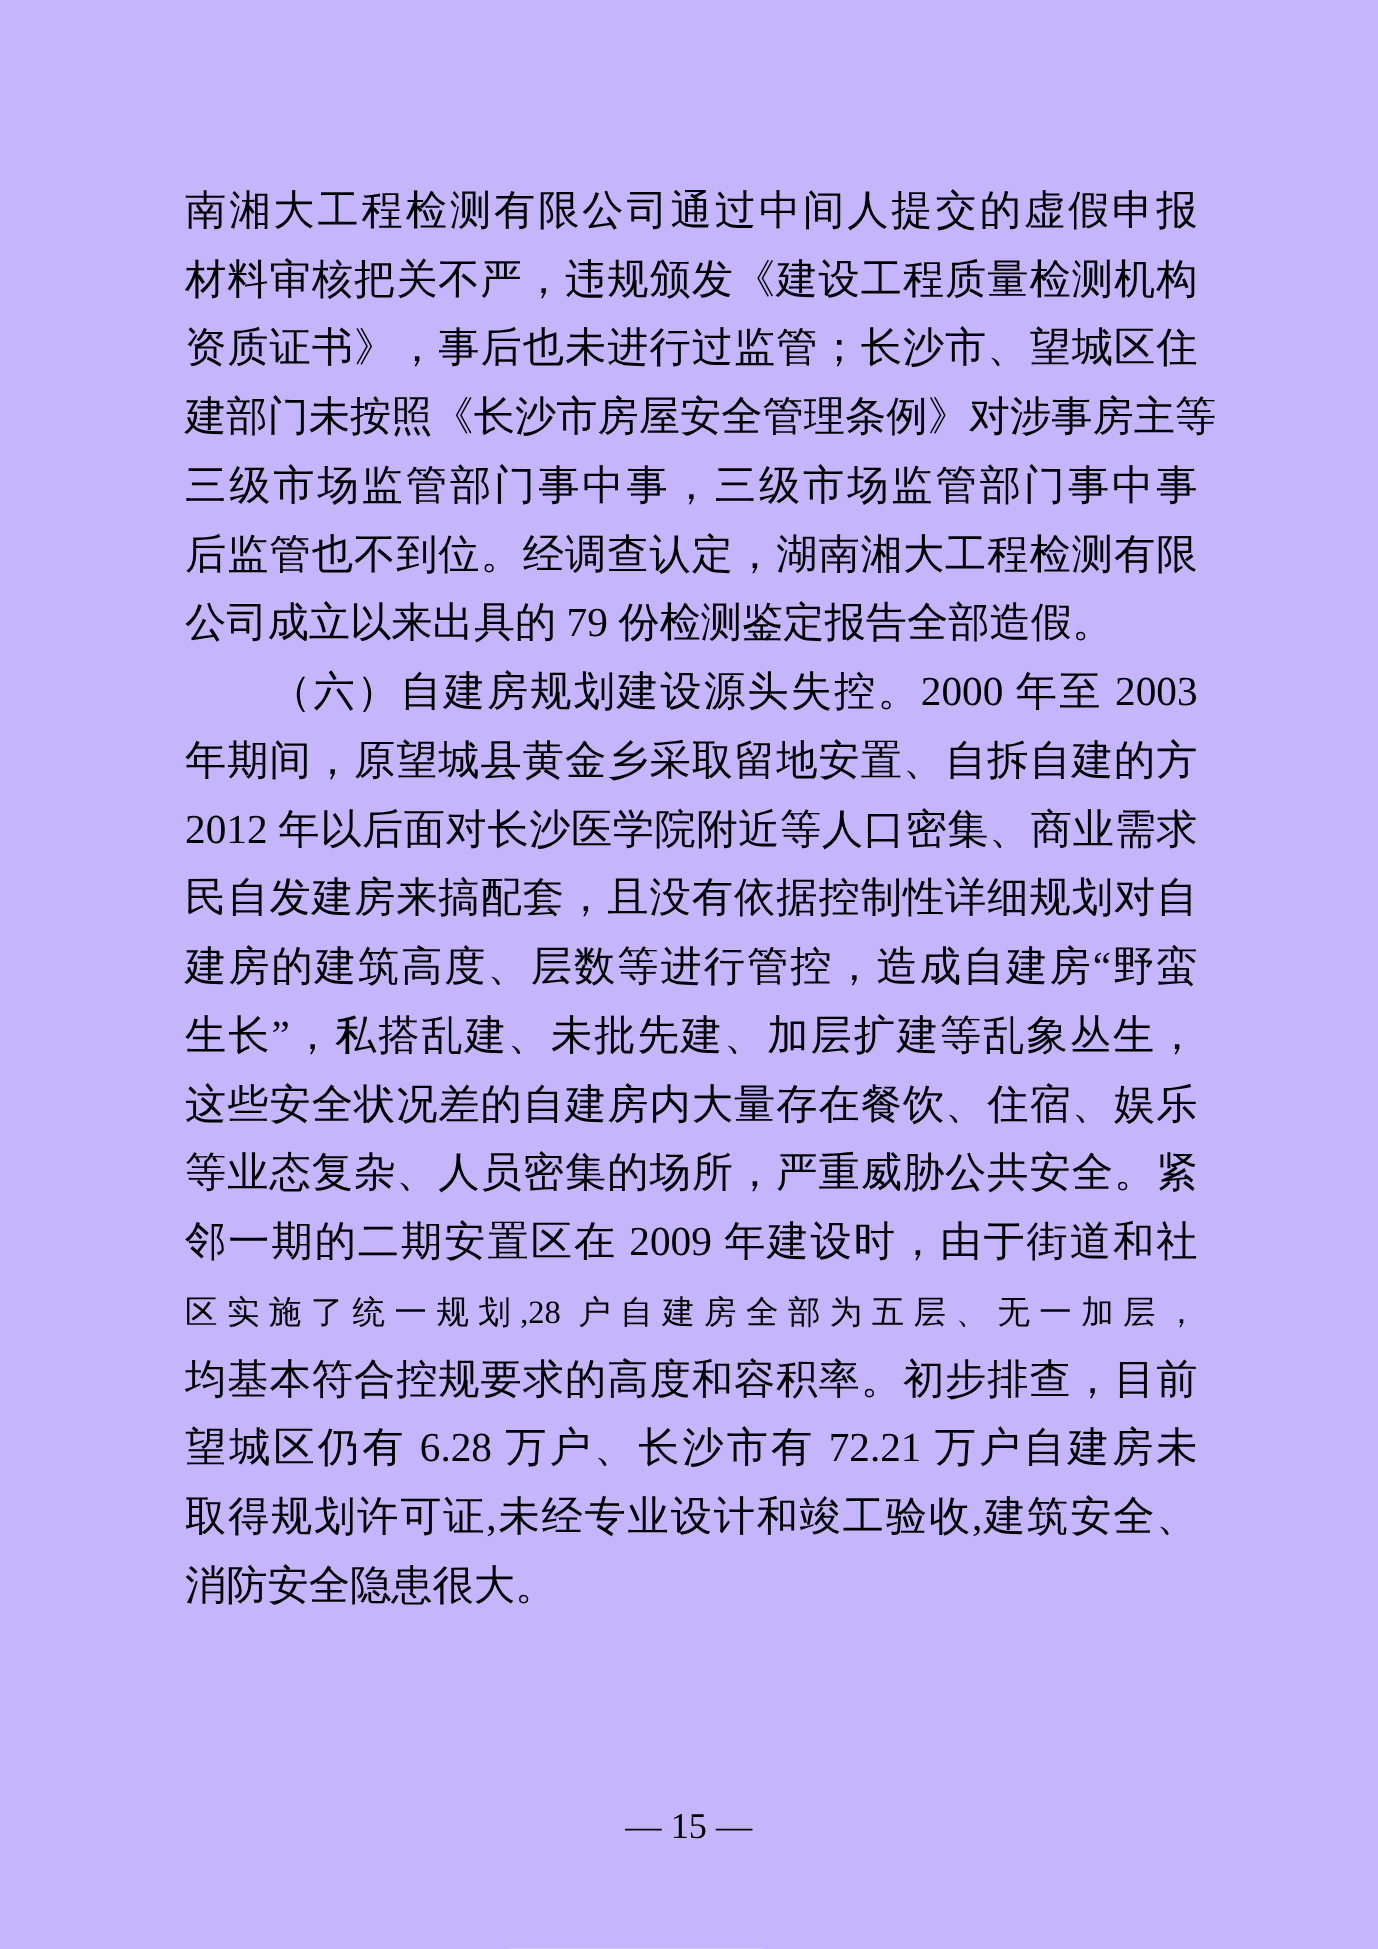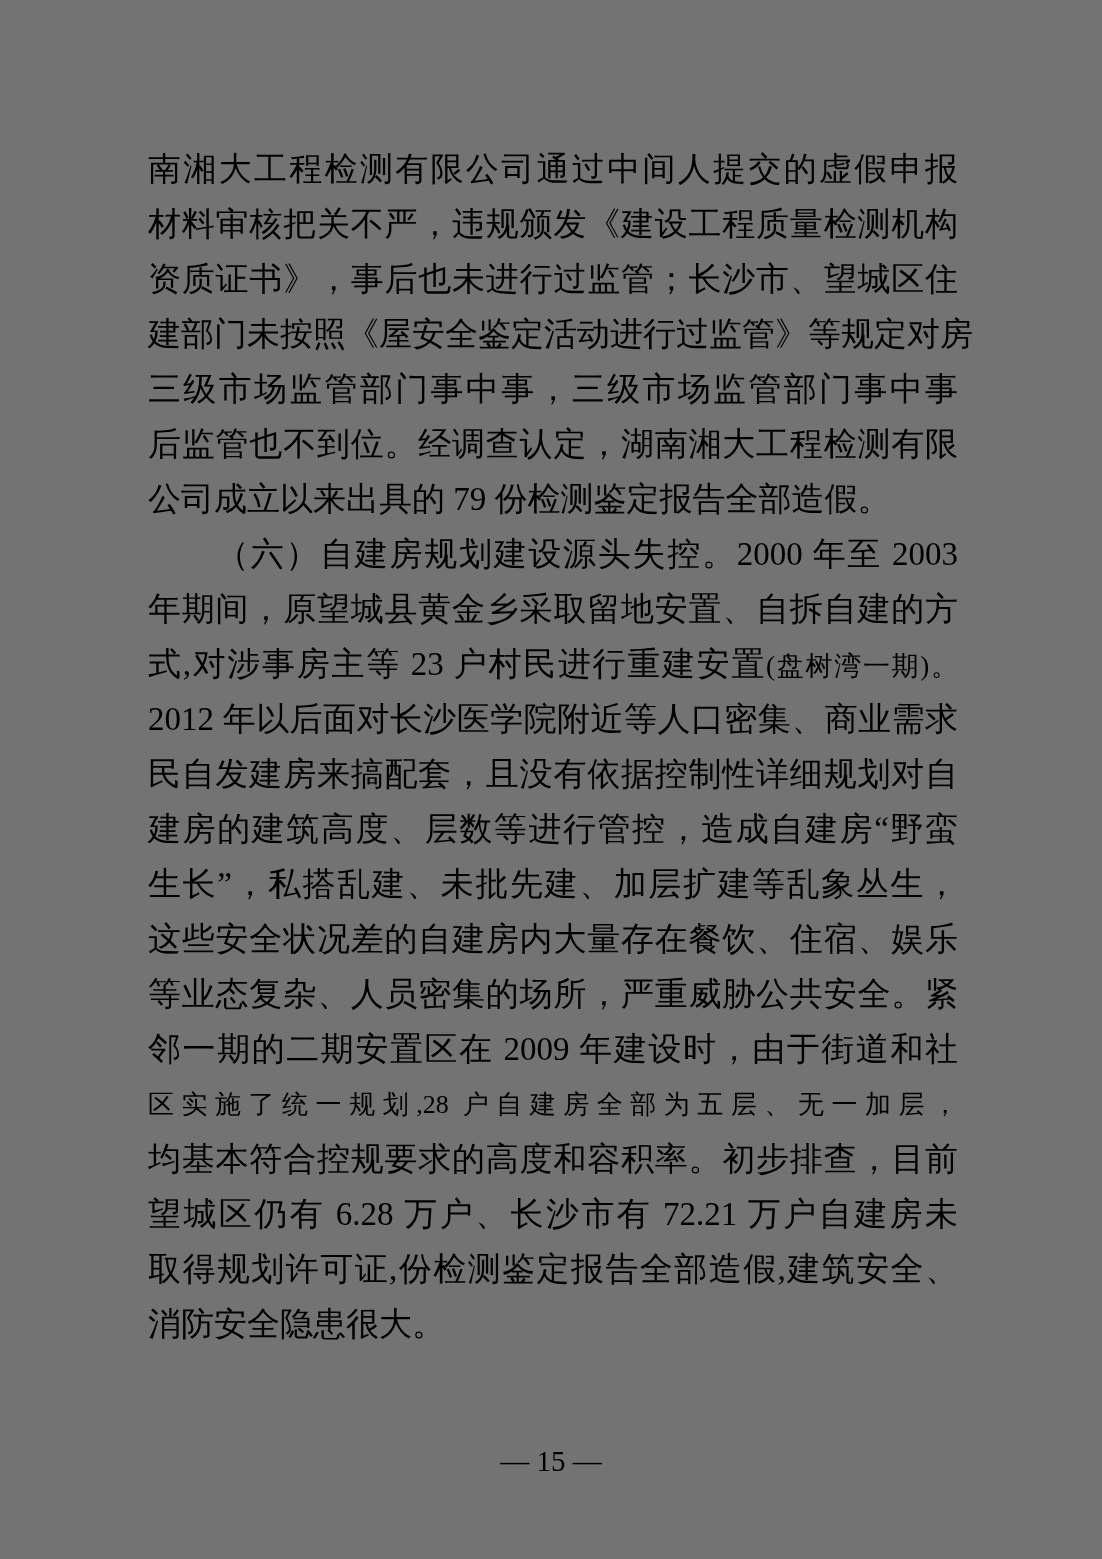--- a/index.html
+++ b/index.html
@@ -2,21 +2,21 @@
 <html><head>
 <meta charset="utf-8">
 <style>
   * { margin: 0; padding: 0; box-sizing: border-box; }
   html, body { background: #e8e8e8; }
   .page {
     position: relative;
     width: 1102px;
     height: 1559px;
     margin: 0 auto;
-    background: #737373;
+    background: #c4b5fd;
     color: #000000;
     font-family: "Liberation Serif", "DejaVu Serif", serif;
     overflow: hidden;
   }
   .text-block {
     position: absolute;
     left: 148px;
     top: 142px;
     width: 810px;
   }
@@ -54,37 +54,36 @@
 </style>
 </head>
 <body>
 
 <div class="page">
   <div class="text-block">
 
     <div class="line">南湘大工程检测有限公司通过中间人提交的虚假申报</div>
     <div class="line">材料审核把关不严，违规颁发《建设工程质量检测机构</div>
     <div class="line">资质证书》，事后也未进行过监管；长沙市、望城区住</div>
-    <div class="line">建部门未按照《屋安全鉴定活动进行过监管》等规定对房</div>
+    <div class="line">建部门未按照《长沙市房屋安全管理条例》对涉事房主等</div>
     <div class="line">三级市场监管部门事中事，三级市场监管部门事中事</div>
     <div class="line">后监管也不到位。经调查认定，湖南湘大工程检测有限</div>
     <div class="line final">公司成立以来出具的 79 份检测鉴定报告全部造假。</div>
 
     <div class="line indent2"><span class="bold">（六）自建房规划建设源头失控。</span><span>2000 年至 2003</span></div>
     <div class="line">年期间，原望城县黄金乡采取留地安置、自拆自建的方</div>
-    <div class="line"><span>式,对涉事房主等 23 户村民进行重建安置</span><span class="small-inline">(盘树湾一期)。</span></div>
     <div class="line">2012 年以后面对长沙医学院附近等人口密集、商业需求</div>
     <div class="line">民自发建房来搞配套，且没有依据控制性详细规划对自</div>
     <div class="line">建房的建筑高度、层数等进行管控，造成自建房“野蛮</div>
     <div class="line">生长”，私搭乱建、未批先建、加层扩建等乱象丛生，</div>
     <div class="line">这些安全状况差的自建房内大量存在餐饮、住宿、娱乐</div>
     <div class="line">等业态复杂、人员密集的场所，严重威胁公共安全。紧</div>
     <div class="line">邻一期的二期安置区在 2009 年建设时，由于街道和社</div>
     <div class="line tight">区实施了统一规划,28 户自建房全部为五层、无一加层，</div>
     <div class="line">均基本符合控规要求的高度和容积率。初步排查，目前</div>
     <div class="line">望城区仍有 6.28 万户、长沙市有 72.21 万户自建房未</div>
-    <div class="line">取得规划许可证,份检测鉴定报告全部造假,建筑安全、</div>
+    <div class="line">取得规划许可证,未经专业设计和竣工验收,建筑安全、</div>
     <div class="line final">消防安全隐患很大。</div>
 
   </div>
 
   <div class="footer">— 15 —</div>
 </div>
 
 </body></html>

